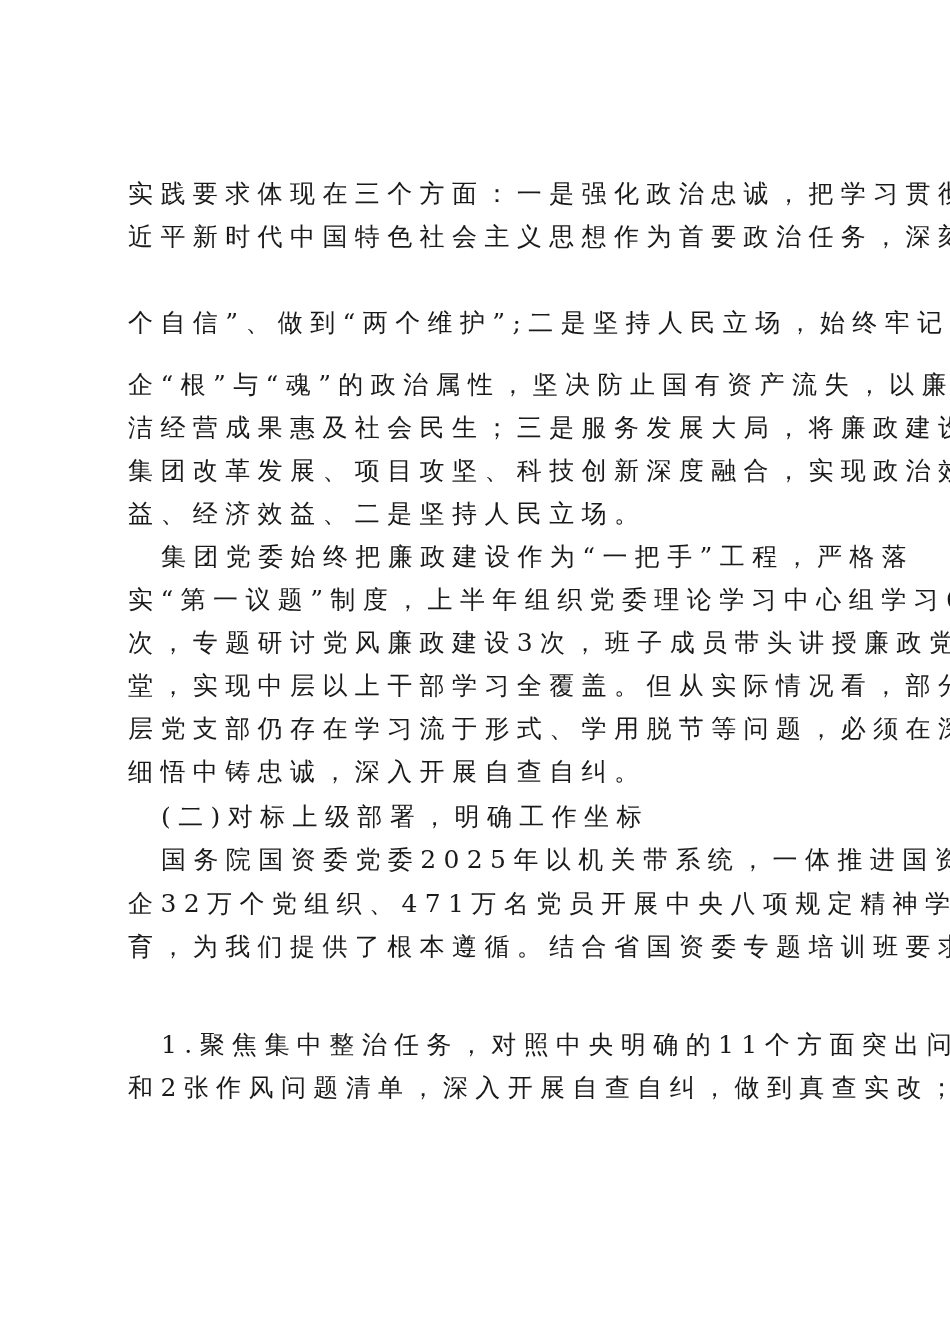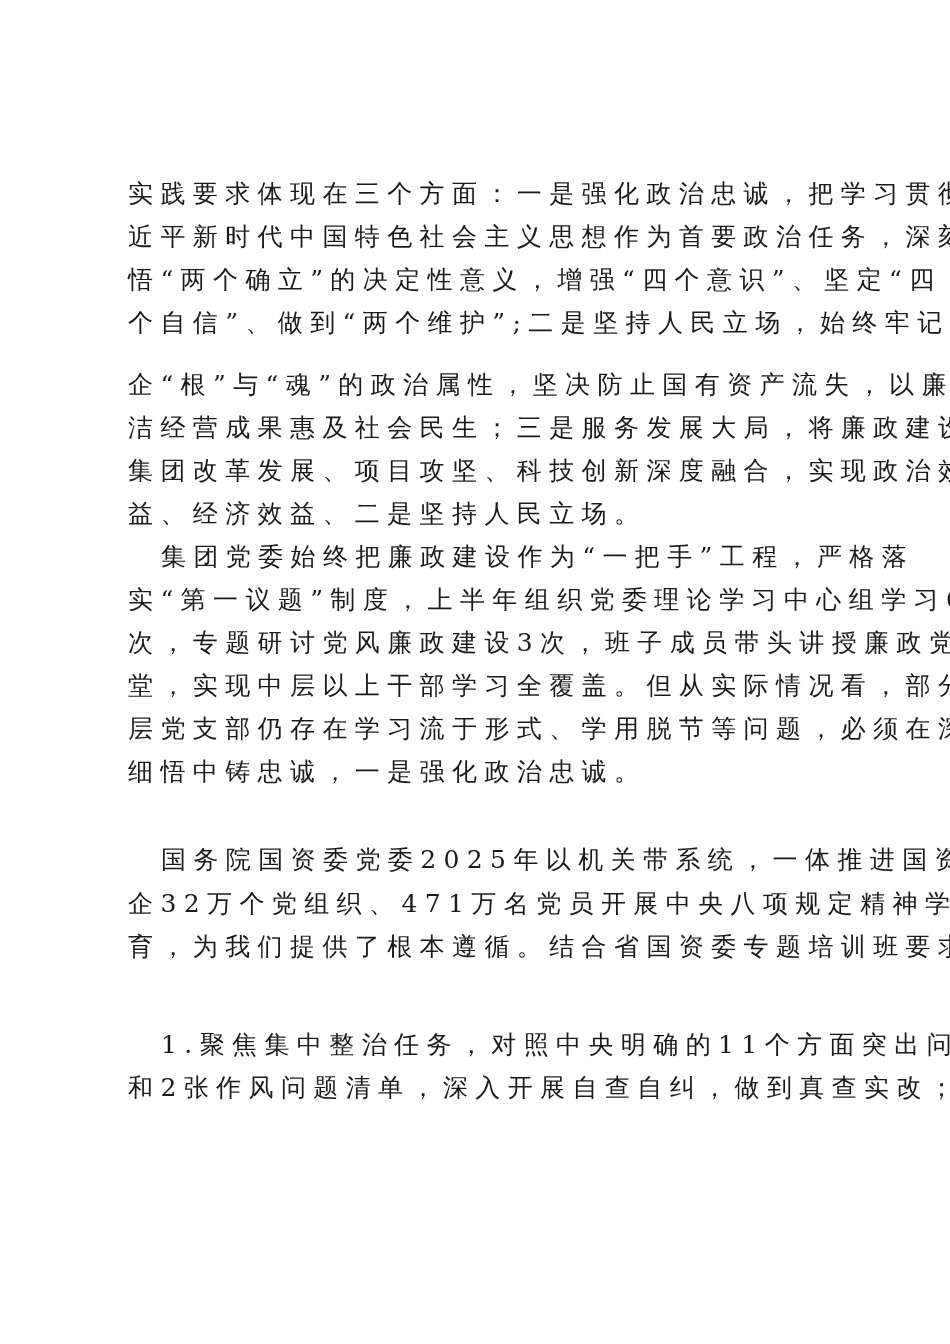--- a/index.html
+++ b/index.html
@@ -33,34 +33,34 @@
       letter-spacing: 7.4px;
     }
     .indent { left: 161px; }
   </style>
 </head>
 <body>
 
 <div class="page">
   <div class="line" style="top:177px">实践要求体现在三个方面：一是强化政治忠诚，把学习贯彻习</div>
   <div class="line" style="top:220px">近平新时代中国特色社会主义思想作为首要政治任务，深刻领</div>
-  <div class="line" style="top:263px">悟“两个确立”的决定性意义，增强“四个意识”、坚定“四</div>
   <div class="line" style="top:306px">个自信”、做到“两个维护”;二是坚持人民立场，始终牢记国</div>
   <div class="line" style="top:368px">企“根”与“魂”的政治属性，坚决防止国有资产流失，以廉</div>
   <div class="line" style="top:411px">洁经营成果惠及社会民生；三是服务发展大局，将廉政建设与</div>
   <div class="line" style="top:454px">集团改革发展、项目攻坚、科技创新深度融合，实现政治效</div>
   <div class="line" style="top:497px">益、经济效益、二是坚持人民立场。</div>
 
   <div class="line indent" style="top:540px">集团党委始终把廉政建设作为“一把手”工程，严格落</div>
   <div class="line" style="top:583px">实“第一议题”制度，上半年组织党委理论学习中心组学习6</div>
   <div class="line" style="top:626px">次，专题研讨党风廉政建设3次，班子成员带头讲授廉政党课8</div>
   <div class="line" style="top:669px">堂，实现中层以上干部学习全覆盖。但从实际情况看，部分基</div>
   <div class="line" style="top:712px">层党支部仍存在学习流于形式、学用脱节等问题，必须在深学</div>
-  <div class="line" style="top:755px">细悟中铸忠诚，一是强化政治忠诚。</div>
+  <div class="line" style="top:755px">细悟中铸忠诚，深入开展自查自纠。</div>
 
+  <div class="line indent" style="top:800px">(二)对标上级部署，明确工作坐标</div>
 
   <div class="line indent" style="top:843px">国务院国资委党委2025年以机关带系统，一体推进国资央</div>
   <div class="line" style="top:887px">企32万个党组织、471万名党员开展中央八项规定精神学习教</div>
   <div class="line" style="top:930px">育，为我们提供了根本遵循。结合省国资委专题培训班要求，</div>
 
   <div class="line indent" style="top:1028px">1.聚焦集中整治任务，对照中央明确的11个方面突出问题</div>
   <div class="line" style="top:1071px">和2张作风问题清单，深入开展自查自纠，做到真查实改；</div>
 </div>
 
 </body></html>

